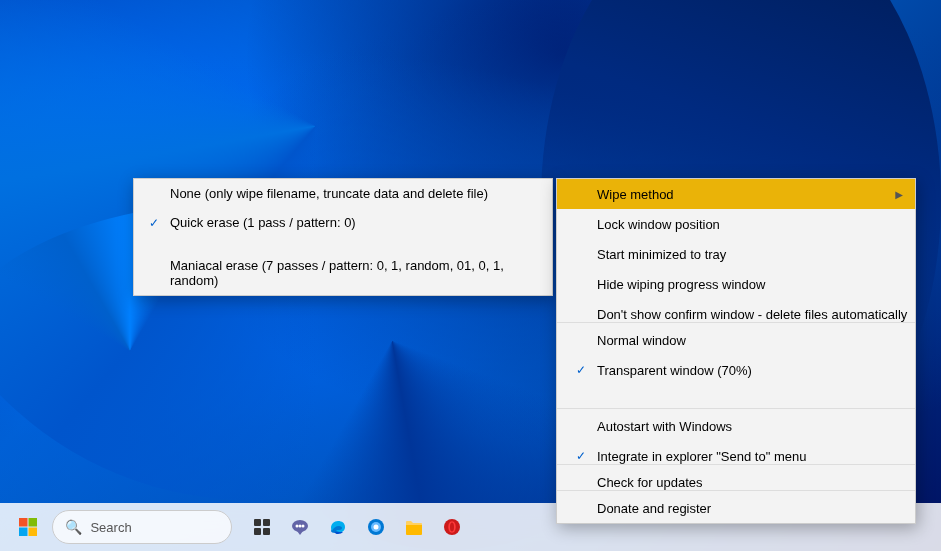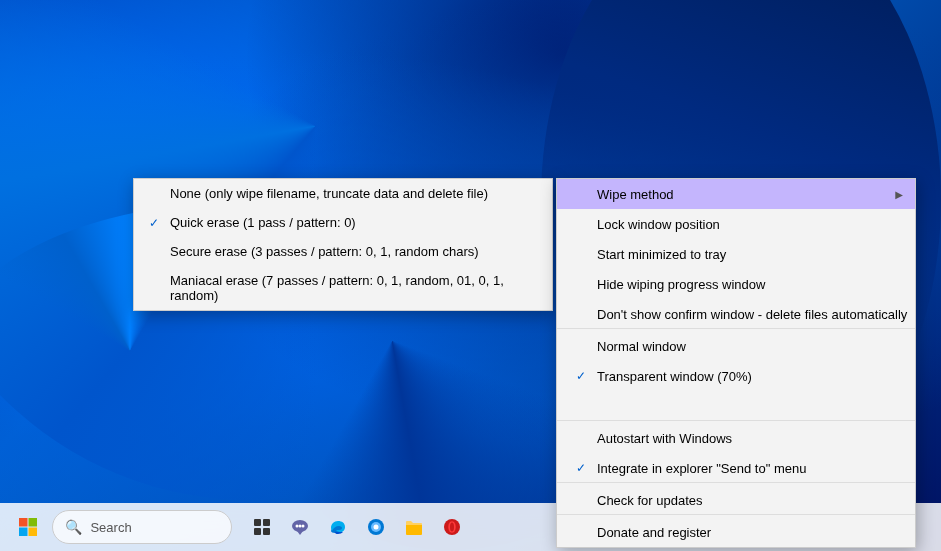--- a/index.html
+++ b/index.html
@@ -166,27 +166,27 @@
       cursor: pointer;
       display: flex;
       align-items: center;
       gap: 8px;
       color: #000;
       position: relative;
       white-space: nowrap;
     }
 
     .context-menu-item.highlighted {
-      background: #c4b5fd;
+      background: #eab308;
     }
 
     .context-menu-item.separator-after {
       border-bottom: 1px solid #ddd;
       margin-bottom: 2px;
-      padding-bottom: 6px;
+      padding-bottom: 0;
     }
 
     .menu-check {
       width: 16px;
       height: 16px;
       display: flex;
       align-items: center;
       justify-content: center;
       color: #0060cc;
       font-size: 12px;
@@ -250,21 +250,20 @@
   <div class="submenu-item">
         <span class="submenu-check"></span>
         <span>None (only wipe filename, truncate data and delete file)</span>
       </div>
       <div class="submenu-item">
         <span class="submenu-check">✓</span>
         <span>Quick erase (1 pass / pattern: 0)</span>
       </div>
       <div class="submenu-item">
         <span class="submenu-check"></span>
-        <span>Secure erase (3 passes / pattern: 0, 1, random chars)</span>
       </div>
       <div class="submenu-item">
         <span class="submenu-check"></span>
         <span>Maniacal erase (7 passes / pattern: 0, 1, random, 01, 0, 1, random)</span>
       </div>
     </div>
 
   <div class="context-menu">
 
   <div class="context-menu-item highlighted">

